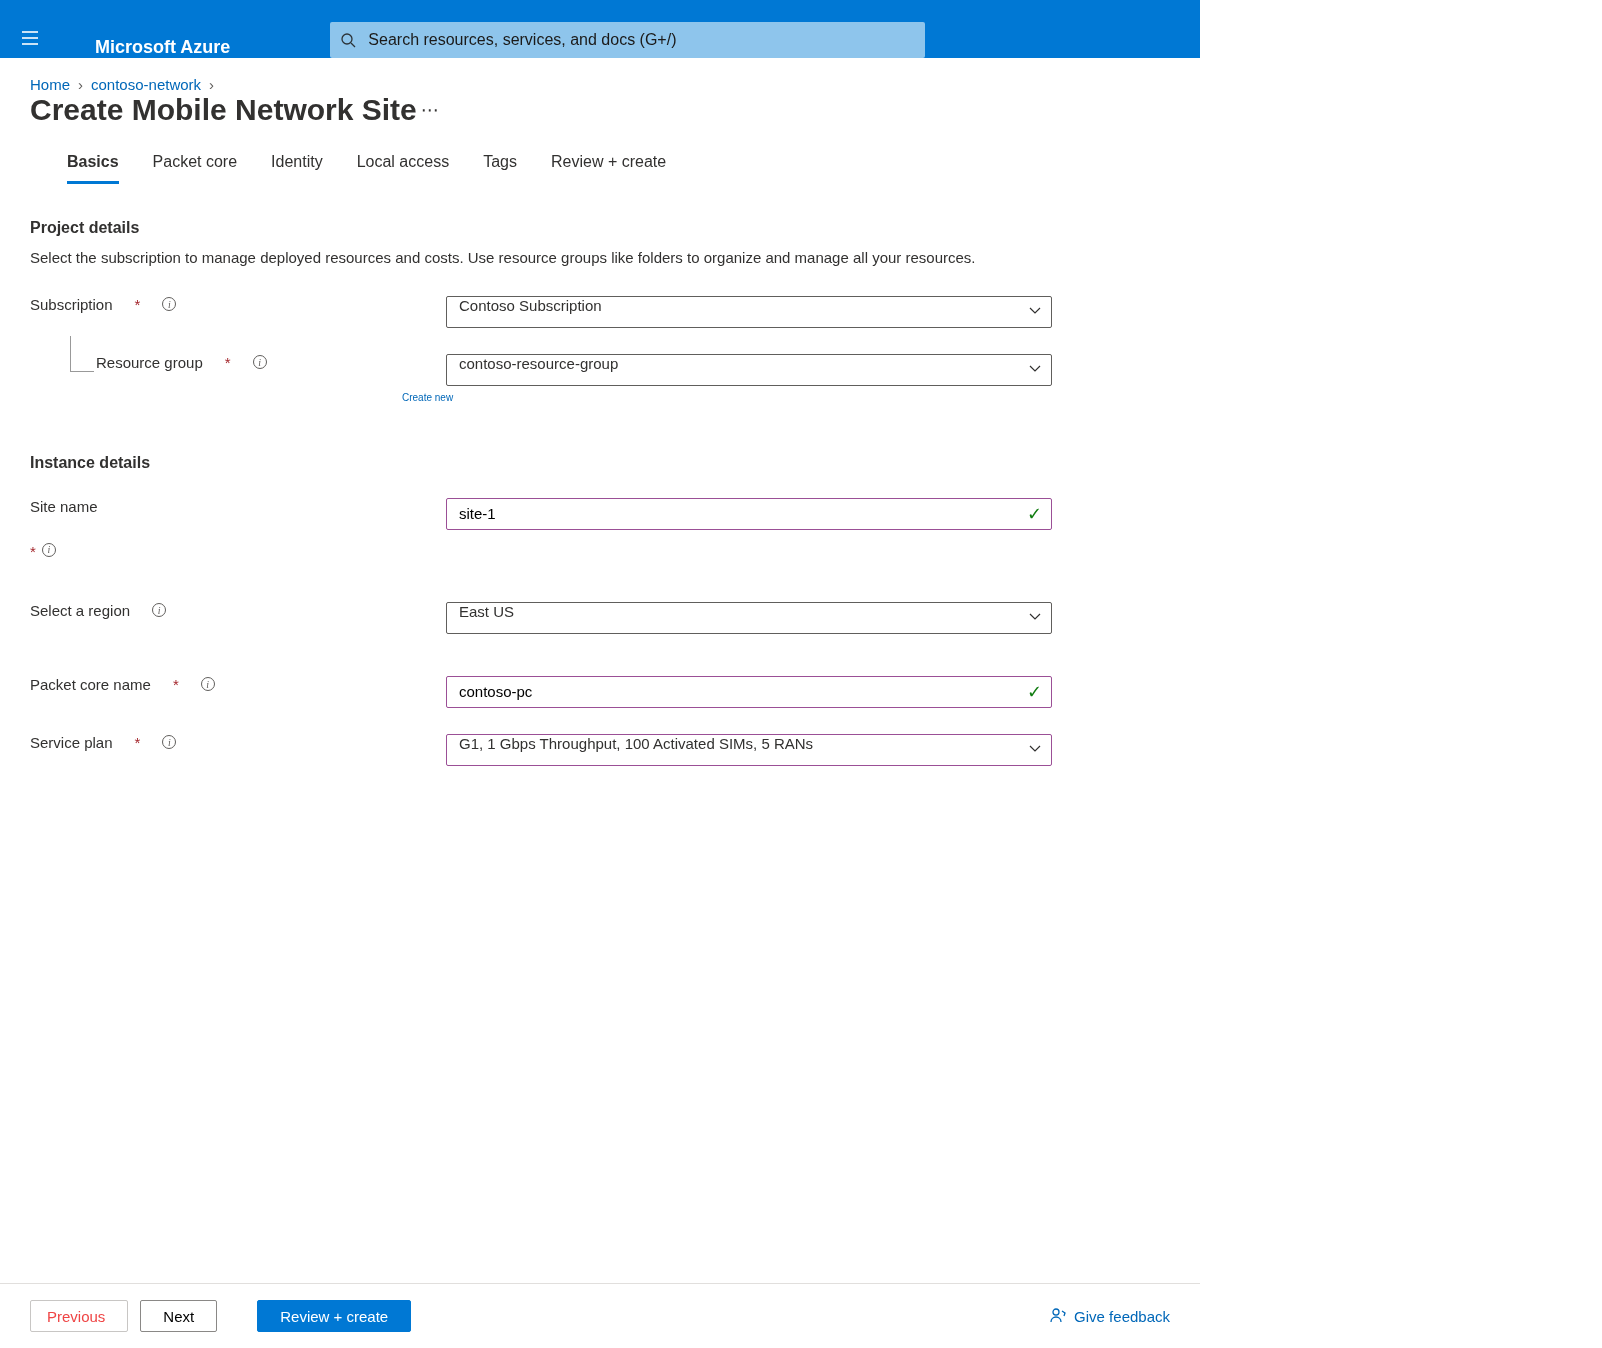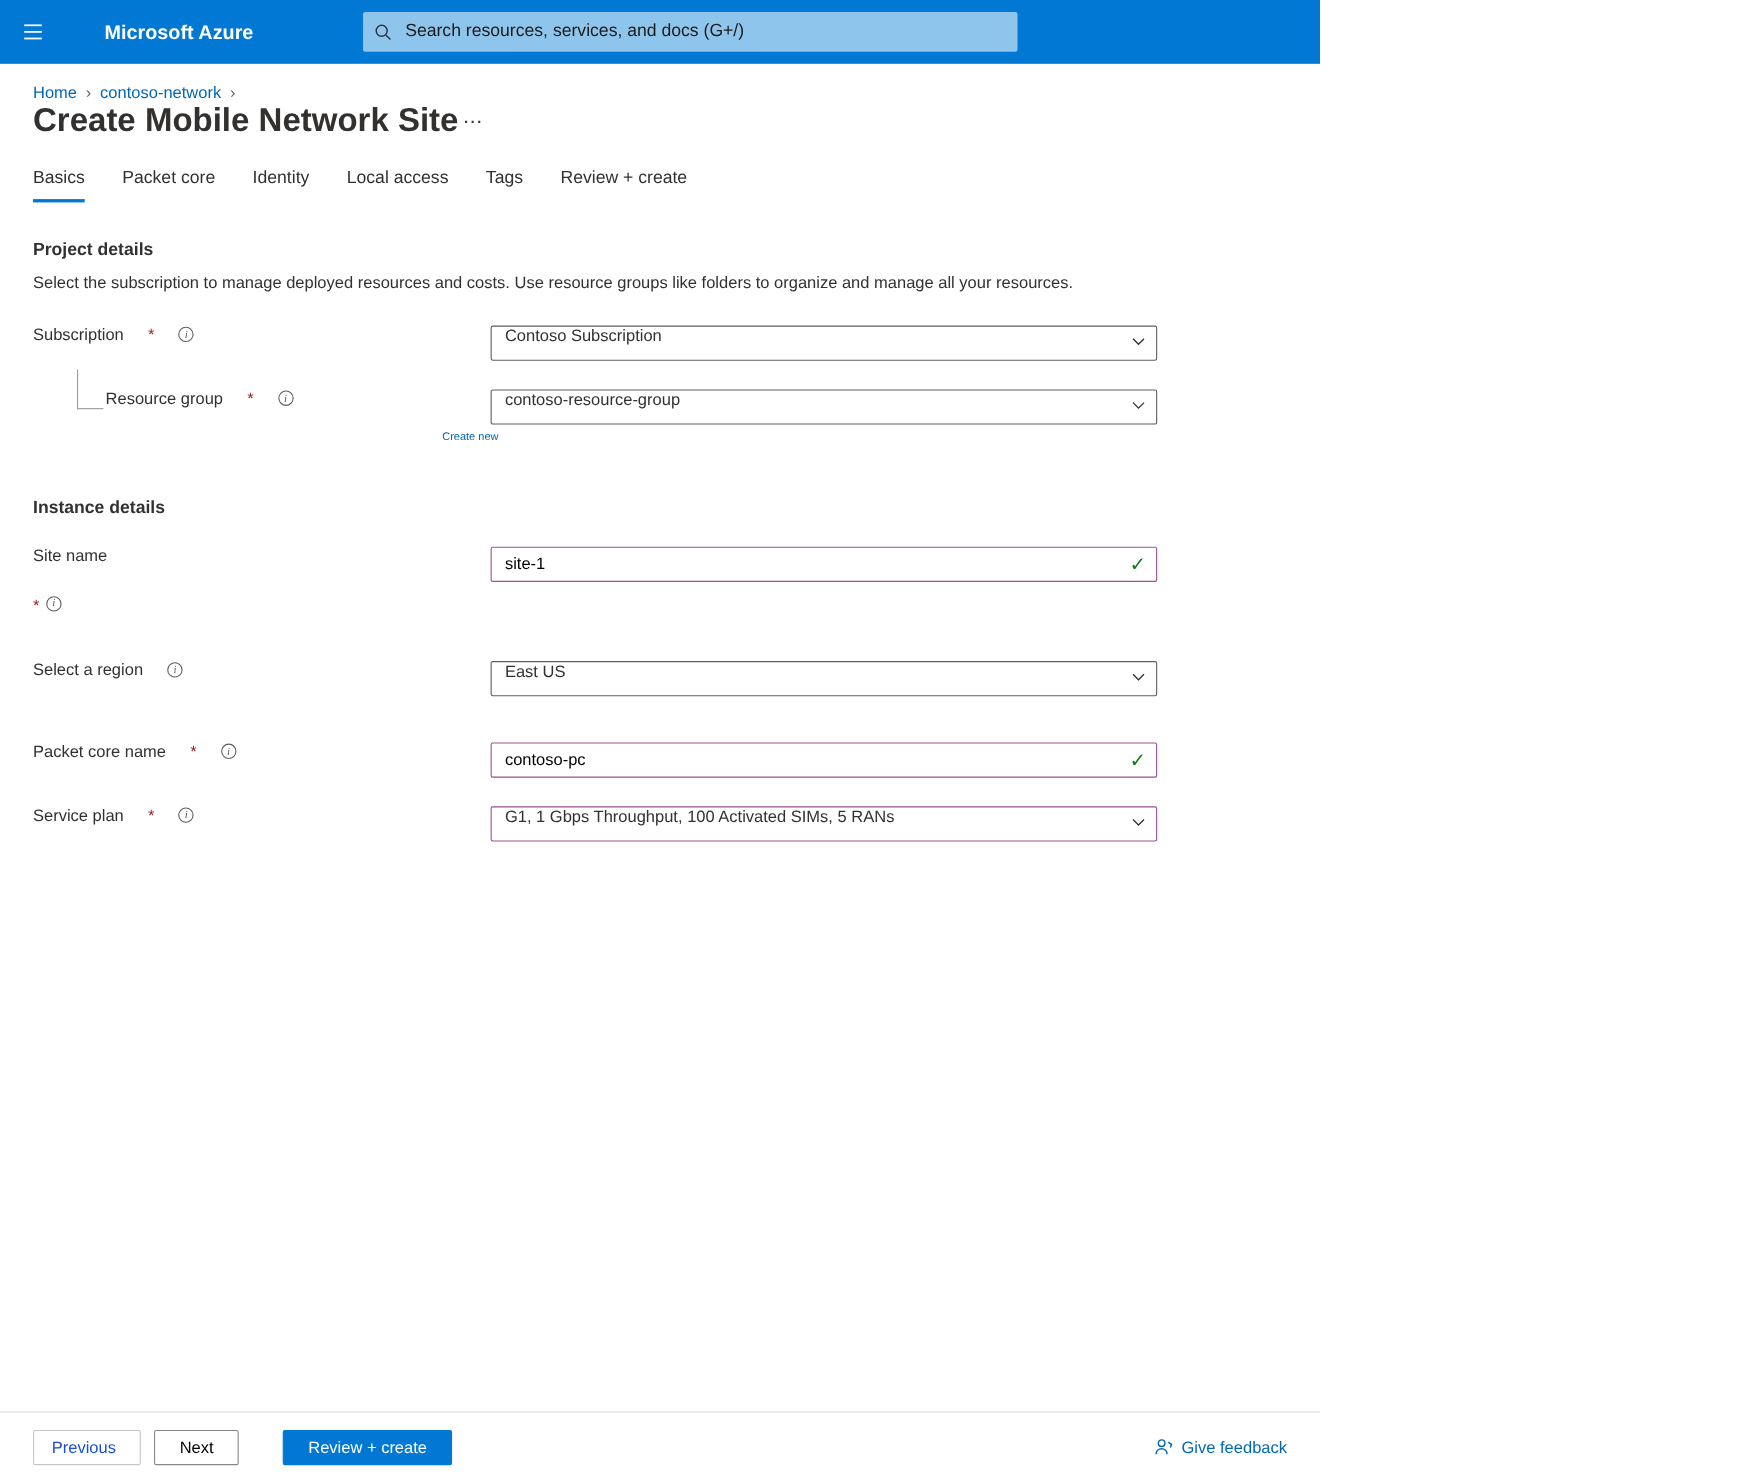--- a/index.html
+++ b/index.html
@@ -1,40 +1,40 @@
 <!DOCTYPE html>
 <html><head>
 <meta charset="utf-8">
 <style>
 * { box-sizing: border-box; margin: 0; padding: 0; }
 body { font-family: "Segoe UI", Arial, sans-serif; font-size: 14px; color: #323130; background: #fff; width: 1200px; }
 
 
-.topbar { background: #0078d4; height: 58px; display: flex; align-items: center; padding: 0 10px; }
+.topbar { background: #0078d4; height: 58px; display: flex; align-items: flex-end; padding: 0 10px; }
 .hamburger { width: 40px; height: 40px; display: flex; align-items: center; justify-content: center; cursor: pointer; color: #fff; }
 .hamburger svg { width: 20px; height: 20px; }
 .brand { color: #fff; font-weight: 600; font-size: 18px; margin-left: 45px; margin-right: 100px; }
 .searchbar { flex: 0 0 595px; display: flex; align-items: center; background: #8ec5ec; border-radius: 2px; height: 36px; padding: 0 10px; color: #1b1a19; }
 .searchbar svg { width: 16px; height: 16px; margin-right: 12px; opacity: .85; flex-shrink: 0; }
 .searchbar input { background: transparent; border: none; width: 100%; font-size: 16px; color: #1b1a19; outline: none; }
 .searchbar input::placeholder { color: #1b1a19; }
 
 
 .content { padding: 18px 30px 120px 30px; }
 .breadcrumb { font-size: 15px; display: flex; align-items: center; gap: 8px; flex-wrap: wrap; }
 .breadcrumb a { color: #0067b8; text-decoration: none; }
 .breadcrumb .chev { color: #605e5c; }
 .page-title-row { display: flex; align-items: center; gap: 4px; }
 .page-title { font-size: 30px; font-weight: 600; }
 .more-icon { color: #323130; font-size: 18px; letter-spacing: 2px; cursor: pointer; }
 
 
 .tabs { display: flex; gap: 34px; margin-top: 20px; border-bottom: 1px solid transparent; }
 .tab { font-size: 16px; padding: 6px 0 10px 0; cursor: pointer; border-bottom: 3px solid transparent; }
-.tab.active { font-weight: 400; border-bottom-color: #0078d4; }
+.tab.active { font-weight: 700; border-bottom-color: #0078d4; margin-left: 37px; }
 
 
 .section-title { font-size: 16px; font-weight: 700; margin-top: 34px; }
 .section-desc { font-size: 15px; margin-top: 10px; max-width: 960px; line-height: 1.5; }
 
 
 .form-row { display: flex; align-items: flex-start; margin-top: 26px; }
 .form-row.indent { padding-left: 66px; position: relative; }
 .indent-line { position: absolute; left: 40px; top: -18px; width: 24px; height: 36px; border-left: 1px solid #999; border-bottom: 1px solid #999; }
 .form-label { width: 372px; display: flex; align-items: center; gap: 22px; font-size: 15px; flex-shrink: 0; }
@@ -50,21 +50,21 @@
 .chevd, .checkm { position: absolute; right: 10px; top: 50%; transform: translateY(-50%); pointer-events: none; }
 .checkm { color: #107c10; font-size: 18px; }
 .chevd svg { width: 14px; height: 14px; }
 .link-below { color: #0067b8; font-size: 10px; margin-top: 6px; display: inline-block; cursor: pointer; }
 
 .label-sub { margin-top: 6px; }
 
 
 .footer { position: fixed; bottom: 0; left: 0; width: 1200px; background: #fff; border-top: 1px solid #e1dfdd; padding: 16px 30px; display: flex; align-items: center; }
 .btn { height: 32px; padding: 0 22px; font-size: 15px; border: 1px solid #8a8886; background: #fff; cursor: pointer; font-family: inherit; border-radius: 2px; }
-.btn.disabled { color: #1d4ed8; border-color: #c8c6c4; cursor: default; padding-left: 16px; }
+.btn.disabled { color: #ef4444; border-color: #c8c6c4; cursor: default; padding-left: 16px; }
 .btn + .btn { margin-left: 12px; }
 .btn.primary { background: #0078d4; border-color: #0078d4; color: #fff; margin-left: 40px; }
 .feedback { margin-left: auto; color: #0067b8; display: flex; align-items: center; gap: 6px; cursor: pointer; font-size: 15px; }
 .feedback svg { width: 18px; height: 18px; }
 </style>
 </head>
 <body>
 
 <div class="topbar">
   <div class="hamburger">

